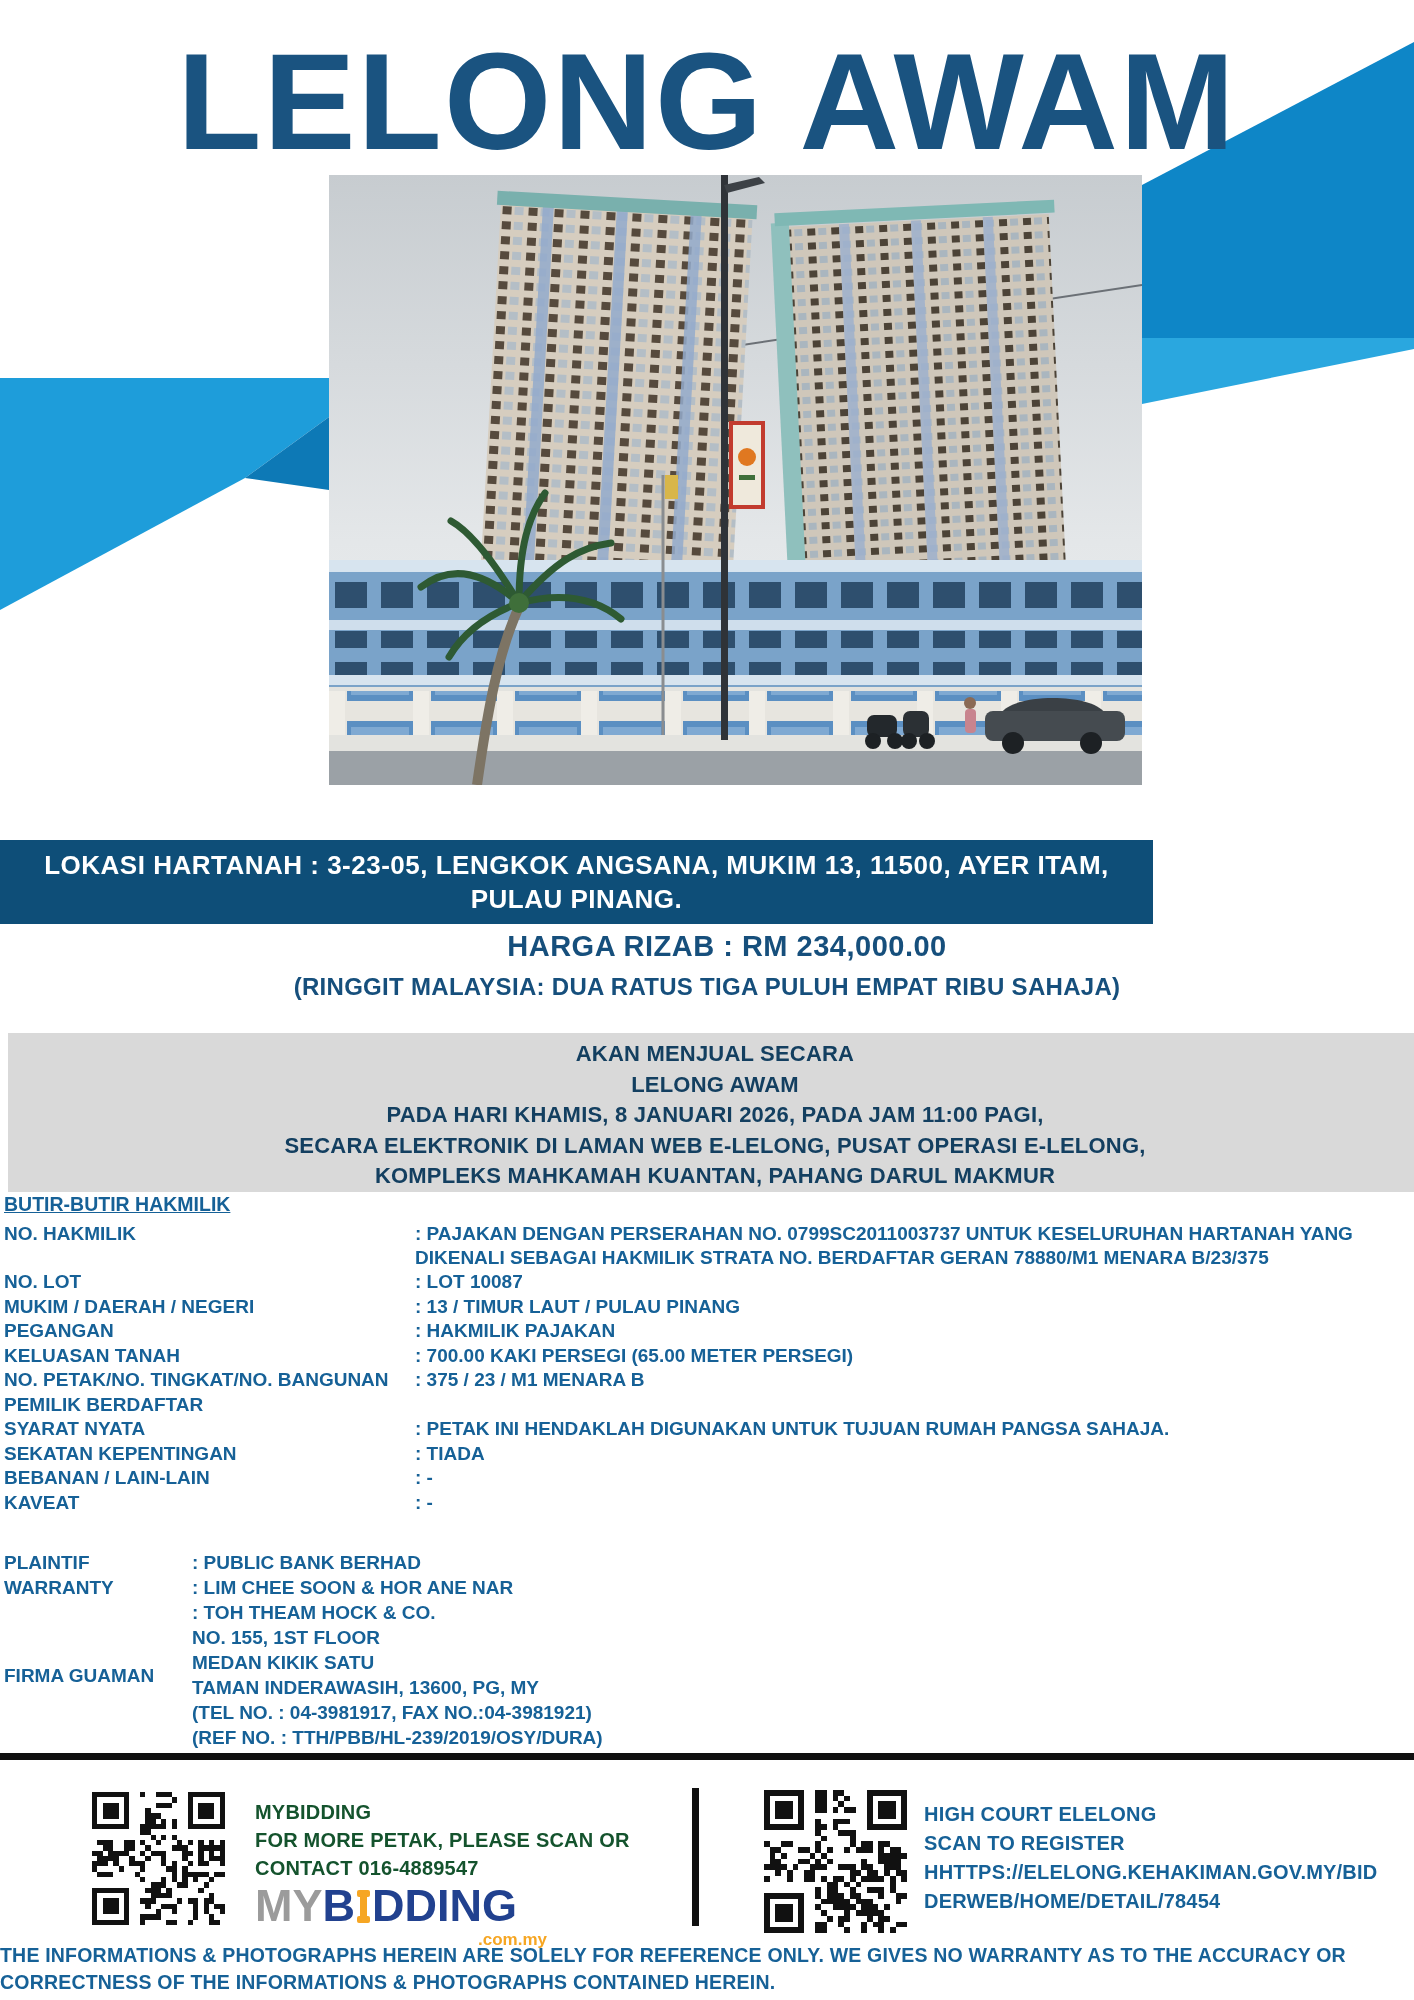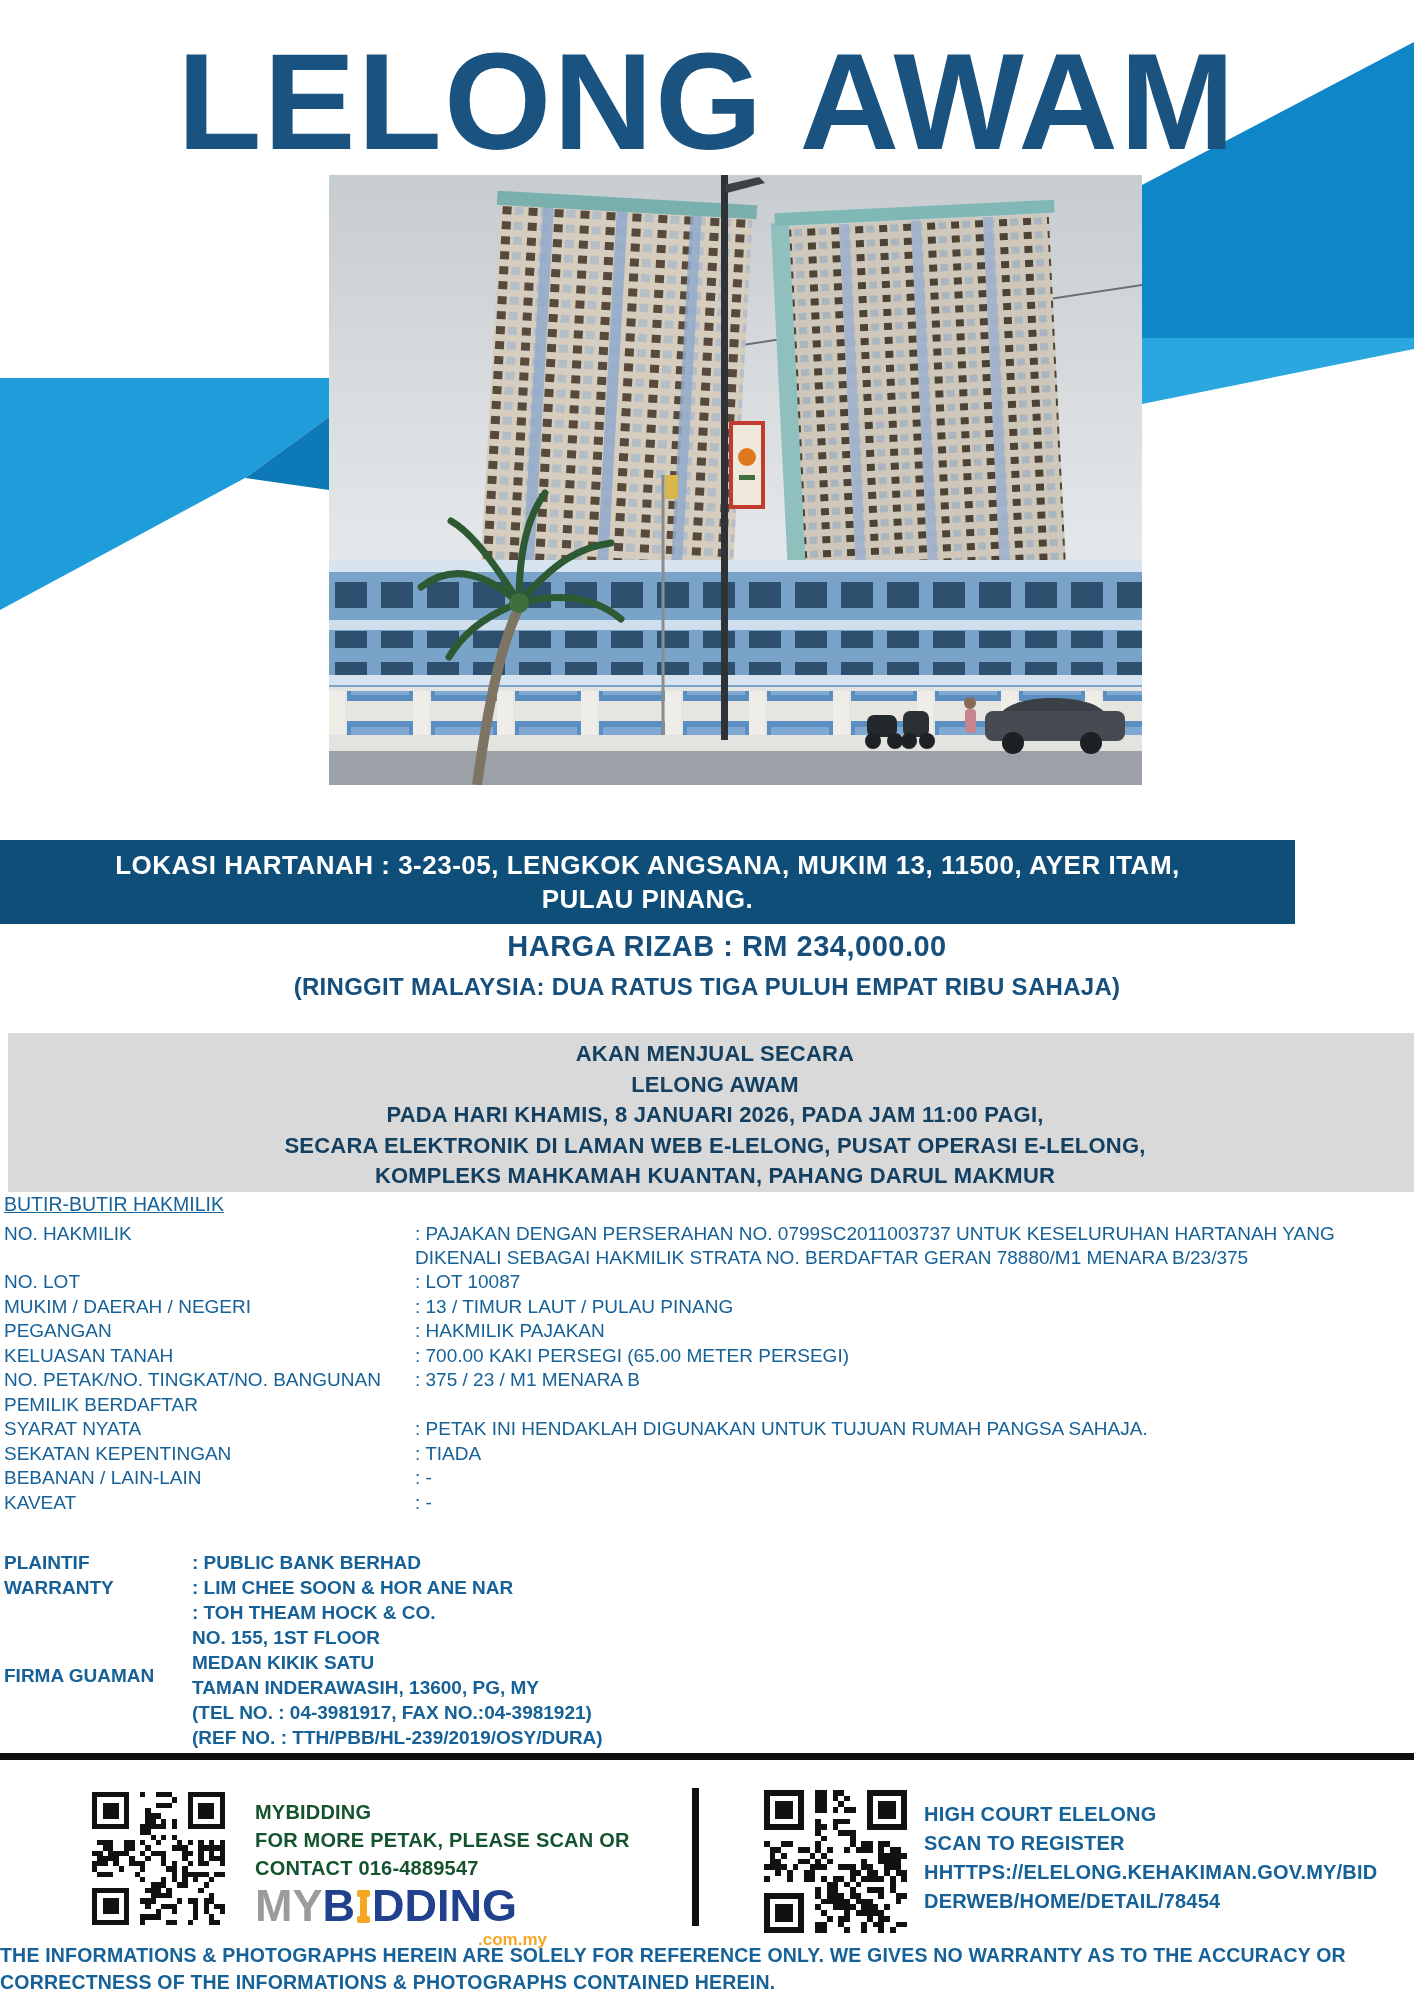--- a/index.html
+++ b/index.html
@@ -13,37 +13,37 @@
   .page-title {
     position:absolute; left:0; top:22px; width:1414px;
     text-align:center; font-size:138px; font-weight:bold; letter-spacing:2px;
     color:#1A5380; white-space:nowrap;
   }
 
   .photo { position:absolute; left:329px; top:175px; width:813px; height:610px; }
   .photo svg { display:block; width:100%; height:100%; }
 
   .banner {
-    position:absolute; left:0; top:840px; width:1295px; height:84px;
+    position:absolute; left:0; top:840px; width:1153px; height:84px;
     background:#0E4E78; color:#ffffff; display:flex; flex-direction:column;
     align-items:center; justify-content:center; font-weight:bold; font-size:26px;
     line-height:34px; text-align:center; letter-spacing:0.5px;
   }
 
   .harga { position:absolute; left:0; top:930px; width:1414px; text-align:center; color:#164F7C; }
   .harga .rizab { font-size:29px; font-weight:bold; letter-spacing:0.5px;margin-left:40px; }
   .harga .words { font-size:24px; font-weight:bold; margin-top:10px; letter-spacing:0.3px; }
 
   .notice {
     position:absolute; left:8px; top:1033px; width:1414px; height:159px;
     background:#D9D9D9; color:#133F60; text-align:center; font-weight:bold;
     font-size:22px; line-height:30.5px; padding-top:6px; letter-spacing:0.2px;
   }
 
-  .butir { position:absolute; left:4px; top:1193px; width:1405px; color:#166197; font-size:19px; font-weight:normal; }
+  .butir { position:absolute; left:4px; top:1193px; width:1405px; color:#166197; font-size:19px; font-weight:bold; }
   .butir .heading { text-decoration:underline; margin-bottom:6px; font-size:19.5px; }
   .detail-row { display:flex; align-items:flex-start; line-height:23.5px; margin-bottom:1px; }
   .detail-row .lbl { width:411px; flex:0 0 411px; }
   .detail-row .val { flex:1; padding-right:10px; }
 
   .parties { position:absolute; left:4px; top:1550px; width:1000px; color:#166197; font-size:19px; font-weight:bold; line-height:25px; }
   .party-row { display:flex; align-items:center; }
   .party-row .lbl { width:188px; flex:0 0 188px; }
   .party-row .val { flex:1; white-space:pre-line; }
 

